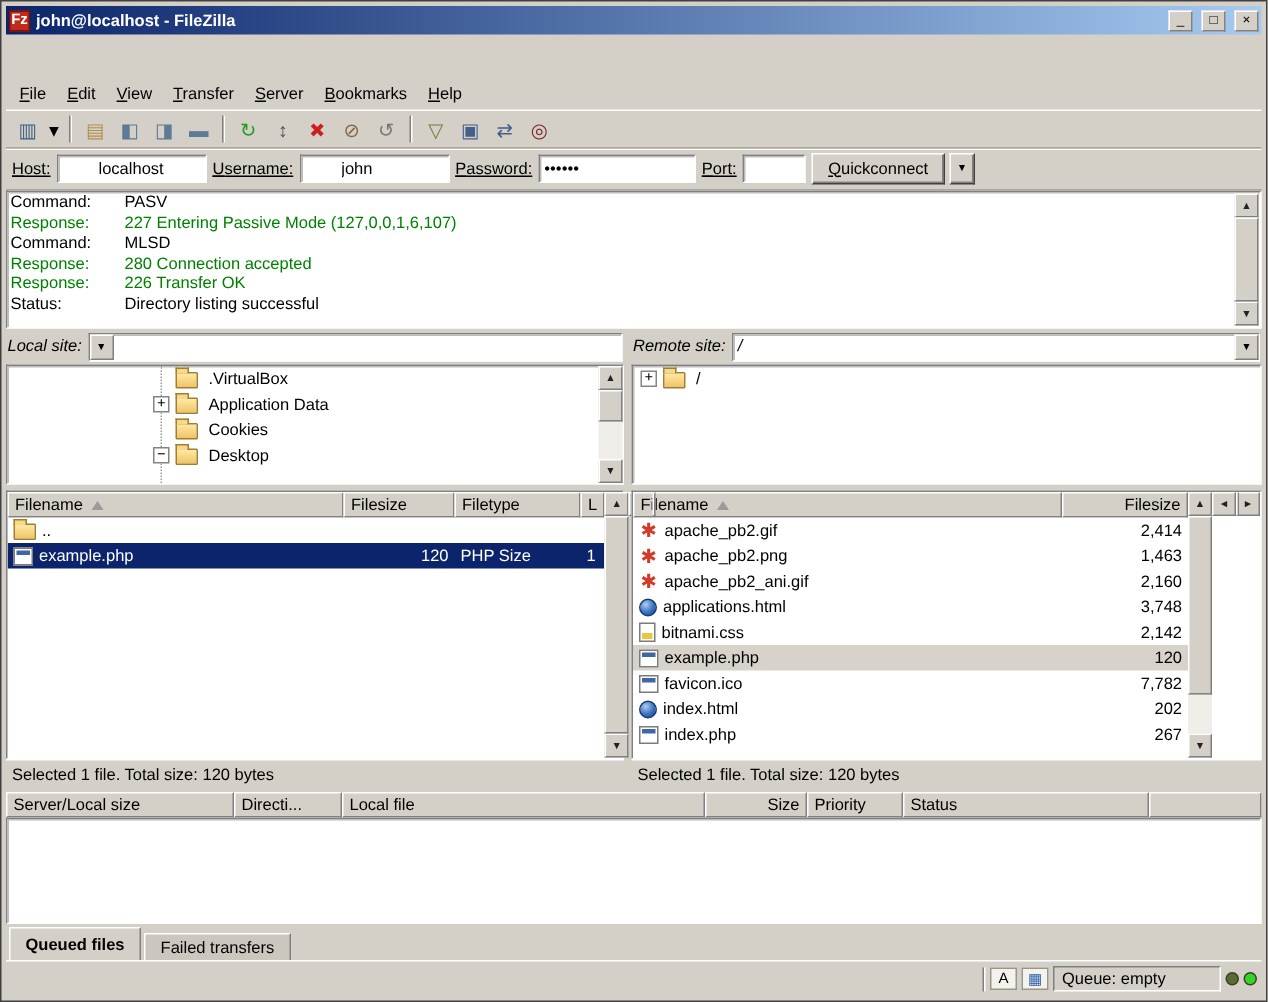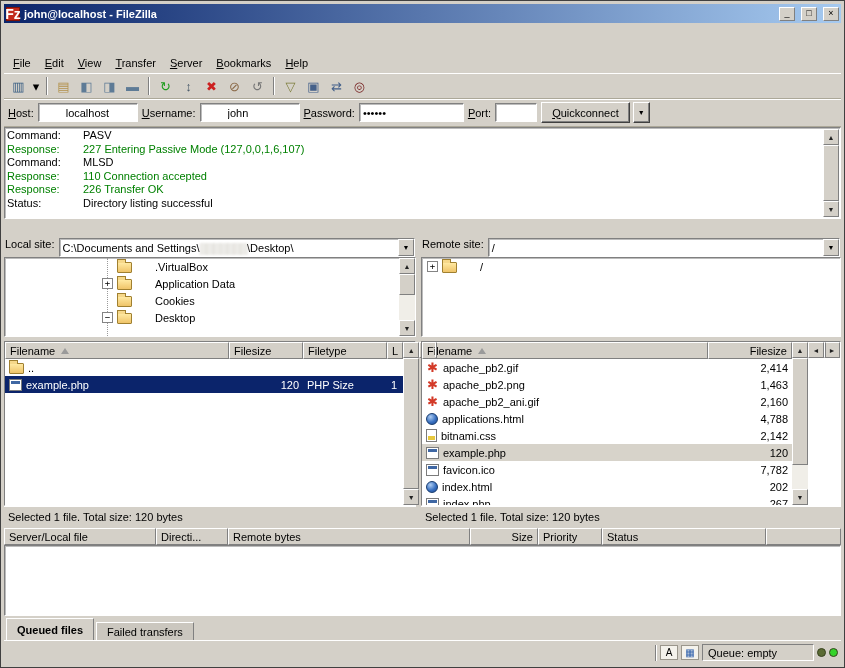--- a/index.html
+++ b/index.html
@@ -5,21 +5,21 @@
   * { margin:0; padding:0; box-sizing:border-box; }
   html,body { background:#808080; }
   body { font-family:"Liberation Sans", sans-serif; font-size:11px; color:#000; }
 
   .window{ width:845px; height:668px; background:#d4d0c8; border:1px solid #404040;
            padding:3px; display:flex; flex-direction:column; }
 
   
   .titlebar{ height:19px; flex:none; display:flex; align-items:center; gap:4px; padding:0 2px;
     background:linear-gradient(90deg,var(--titlebar_left,#0a246a),var(--titlebar_right,#a6caf0)); }
-  .app-icon{ width:14px; height:14px; background:#c22a1c; color:#fff; font-weight:bold; font-size:14px;
+  .app-icon{ width:14px; height:14px; background:#c22a1c; color:#fff; font-weight:bold; font-size:10px;
     display:flex; align-items:center; justify-content:center; border:1px solid #7d1107; }
   .title-text{ color:#fff; font-weight:bold; flex:1; white-space:nowrap; overflow:hidden; }
   .wbtn{ width:16px; height:14px; background:#d4d0c8; border:1px solid; border-color:#fff #808080 #808080 #fff;
     display:inline-flex; align-items:center; justify-content:center; font-size:9px; line-height:9px; margin-left:2px; }
 
   
   .menubar{ height:20px; flex:none; display:flex; align-items:center; padding-left:2px;margin-top:30px; }
   .menu-item{ padding:2px 7px; cursor:default; }
 
   
@@ -27,21 +27,21 @@
     border-top:1px solid #fff; border-bottom:1px solid #aca899; }
   .tb-btn{ width:23px; height:22px; background:transparent; border:1px solid transparent;
     display:flex; align-items:center; justify-content:center; }
   .tb-btn.narrow{ width:12px; }
   .tb-glyph{ font-size:13px; line-height:13px; }
   .tb-sep{ width:2px; height:18px; border-left:1px solid #808080; border-right:1px solid #fff; margin:0 4px; }
 
   
   .quickbar{ height:28px; flex:none; display:flex; align-items:center; gap:4px; padding:0 4px;
     border-bottom:1px solid #aca899; box-shadow:0 1px 0 #fff inset; }
-  .quickbar label{ white-space:nowrap; }
+  .quickbar label{ white-space:nowrap;text-decoration:underline; }
   .txt{ height:19px; font-family:"Liberation Sans",sans-serif; font-size:11px; padding:1px 3px;
     background:#fff; border:1px solid; border-color:#808080 #fff #fff #808080;
     box-shadow:inset 1px 1px 0 rgba(64,64,64,.35); outline:none; }
   .w100{ width:100px;padding-left:27px; } .w105{ width:105px; } .w42{ width:42px; }
   .btn{ height:21px; background:#d4d0c8; border:1px solid; border-color:#fff #404040 #404040 #fff;
     box-shadow:inset -1px -1px 0 #808080, inset 1px 1px 0 #d4d0c8; padding:1px 10px;
     font-family:"Liberation Sans",sans-serif; font-size:11px; }
   .btn.dd{ width:17px; padding:0; margin-left:-1px; font-size:7px; }
 
   
@@ -59,40 +59,40 @@
     display:flex; align-items:center; justify-content:center; color:#222; }
   .sb-track{ flex:1; position:relative; }
   .sb-thumb{ position:absolute; background:#d4d0c8; border:1px solid; border-color:#fff #808080 #808080 #fff; }
   .sbv .sb-thumb{ left:0; right:0; } .sbh .sb-thumb{ top:0; bottom:0; }
   .log-sb{ position:absolute; top:1px; right:1px; bottom:1px; }
 
   
   .main{ flex:1; min-height:0; display:flex; }
   .panel{ display:flex; flex-direction:column; min-width:0; }
   #local-panel{ width:412px; flex:none; } .vsplit{ width:5px; flex:none; } #remote-panel{ flex:1; }
-  .site-row{ height:24px; flex:none; display:flex; gap:4px; padding:19px 1px; }
+  .site-row{ height:24px; flex:none; display:flex; align-items:center; gap:4px; padding:2px 1px;font-style:italic; }
   .combo{ flex:1; height:19px; display:flex; align-items:stretch; background:#fff;
     border:1px solid; border-color:#808080 #fff #fff #808080; box-shadow:inset 1px 1px 0 rgba(64,64,64,.35); }
   .combo-text{ flex:1; display:flex; align-items:center; padding:0 3px; white-space:nowrap; overflow:hidden; }
   .blurred{ filter:blur(1px); color:#b9b5a9; letter-spacing:-1px; }
   .combo-btn{ width:16px; background:#d4d0c8; border:1px solid; border-color:#fff #808080 #808080 #fff;
     display:flex; align-items:center; justify-content:center; font-size:7px; }
 
   .tree{ height:80px; flex:none; display:flex; background:#fff;
     border:1px solid; border-color:#808080 #fff #fff #808080; box-shadow:inset 1px 1px 0 rgba(64,64,64,.35); }
   .tree-rows{ flex:1; position:relative; overflow:hidden; }
   #local-tree .tree-rows::before{ content:""; position:absolute; left:102px; top:0; bottom:0; border-left:1px dotted #9a9a9a; }
   .tree-row{ height:17px; display:flex; align-items:center; position:relative; }
   #local-tree .tree-row{ padding-left:97px; }
   #remote-tree .tree-row{ padding-left:5px; }
   .expander{ width:11px; height:11px; flex:none; background:#fff; border:1px solid #848484;
     font:9px/9px "DejaVu Sans Mono",monospace; display:flex; align-items:center; justify-content:center;
     margin-right:4px; z-index:1; }
   .expander.empty{ visibility:hidden; }
-  .tree-label{ margin-left:19px; white-space:nowrap; }
+  .tree-label{ margin-left:3px; white-space:nowrap; }
 
   .splitter{ height:4px; flex:none; }
 
   
   .filelist{ flex:1; min-height:0; display:flex; background:#fff;
     border:1px solid; border-color:#808080 #fff #fff #808080; }
   .fl-main{ flex:1; min-height:0; display:flex; }
   .fl-left{ flex:1; min-width:0; display:flex; flex-direction:column; overflow:hidden; }
   .cols{ height:17px; flex:none; display:flex; background:#d4d0c8; overflow:hidden; }
   .col-h{ height:17px; background:#d4d0c8; border:1px solid; border-color:#fff #808080 #808080 #fff;
@@ -244,21 +244,21 @@
         <div class="log-line" style="color: rgb(0, 128, 0);">
           <span class="log-prefix">Response:</span>
           <span class="log-msg">227 Entering Passive Mode (127,0,0,1,6,107)</span>
         </div>
         <div class="log-line" style="color: rgb(0, 0, 0);">
           <span class="log-prefix">Command:</span>
           <span class="log-msg">MLSD</span>
         </div>
         <div class="log-line" style="color: rgb(0, 128, 0);">
           <span class="log-prefix">Response:</span>
-          <span class="log-msg">110 Connection accepted</span>
+          <span class="log-msg">280 Connection accepted</span>
         </div>
         <div class="log-line" style="color: rgb(0, 128, 0);">
           <span class="log-prefix">Response:</span>
           <span class="log-msg">226 Transfer OK</span>
         </div>
         <div class="log-line" style="color: rgb(0, 0, 0);">
           <span class="log-prefix">Status:</span>
           <span class="log-msg">Directory listing successful</span>
         </div>
       </div>
@@ -270,25 +270,20 @@
         <span class="sb-btn">▼</span>
       </div>
   </div>
 
   <div class="main">
 
     <section class="panel" id="local-panel">
       <div class="site-row">
         <label>Local site:</label>
         <div class="combo">
-          <span class="combo-text">
-              <span>C:\Documents and Settings\</span>
-              <span class="blurred">▒▒▒▒▒▒▒</span>
-              <span>\Desktop\</span>
-            </span>
           <span class="combo-btn">▼</span>
         </div>
       </div>
       <div class="tree" id="local-tree">
         <div class="tree-rows" id="local-tree-rows">
             <div class="tree-row">
               <span class="expander empty"></span>
               <span class="fic ic-folder"></span>
               <span class="tree-label">.VirtualBox</span>
             </div>
@@ -427,21 +422,21 @@
                     <span class="fic ic-image">✱</span>
                     <span>apache_pb2_ani.gif</span>
                   </span>
                   <span class="cell fill right">2,160</span>
                 </div>
                 <div class="file-row">
                   <span class="cell" style="width: 286px;">
                     <span class="fic ic-html"></span>
                     <span>applications.html</span>
                   </span>
-                  <span class="cell fill right">4,788</span>
+                  <span class="cell fill right">3,748</span>
                 </div>
                 <div class="file-row">
                   <span class="cell" style="width: 286px;">
                     <span class="fic ic-css"></span>
                     <span>bitnami.css</span>
                   </span>
                   <span class="cell fill right">2,142</span>
                 </div>
                 <div class="file-row sel-in">
                   <span class="cell" style="width: 286px;">
@@ -490,27 +485,27 @@
           </div>
       </div>
       <div class="pstatus">Selected 1 file. Total size: 120 bytes</div>
     </section>
 
   </div>
 
   <div class="queue">
     <div class="cols" id="queue-cols">
         <div class="col-h" style="width: 152px;">
-          <span>Server/Local file</span>
+          <span>Server/Local size</span>
         </div>
         <div class="col-h" style="width: 72px;">
           <span>Directi...</span>
         </div>
         <div class="col-h" style="width: 242px;">
-          <span>Remote bytes</span>
+          <span>Local file</span>
         </div>
         <div class="col-h right" style="width: 68px;">
           <span>Size</span>
         </div>
         <div class="col-h" style="width: 64px;">
           <span>Priority</span>
         </div>
         <div class="col-h" style="width: 164px;">
           <span>Status</span>
         </div>

